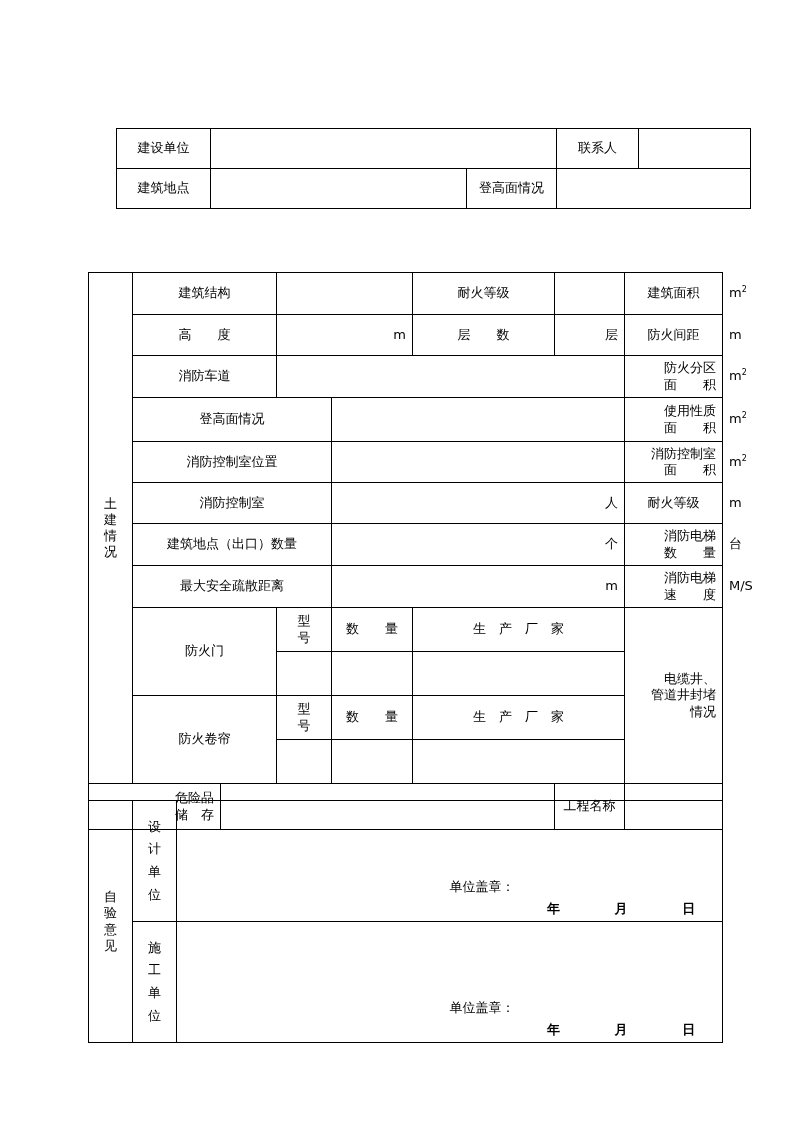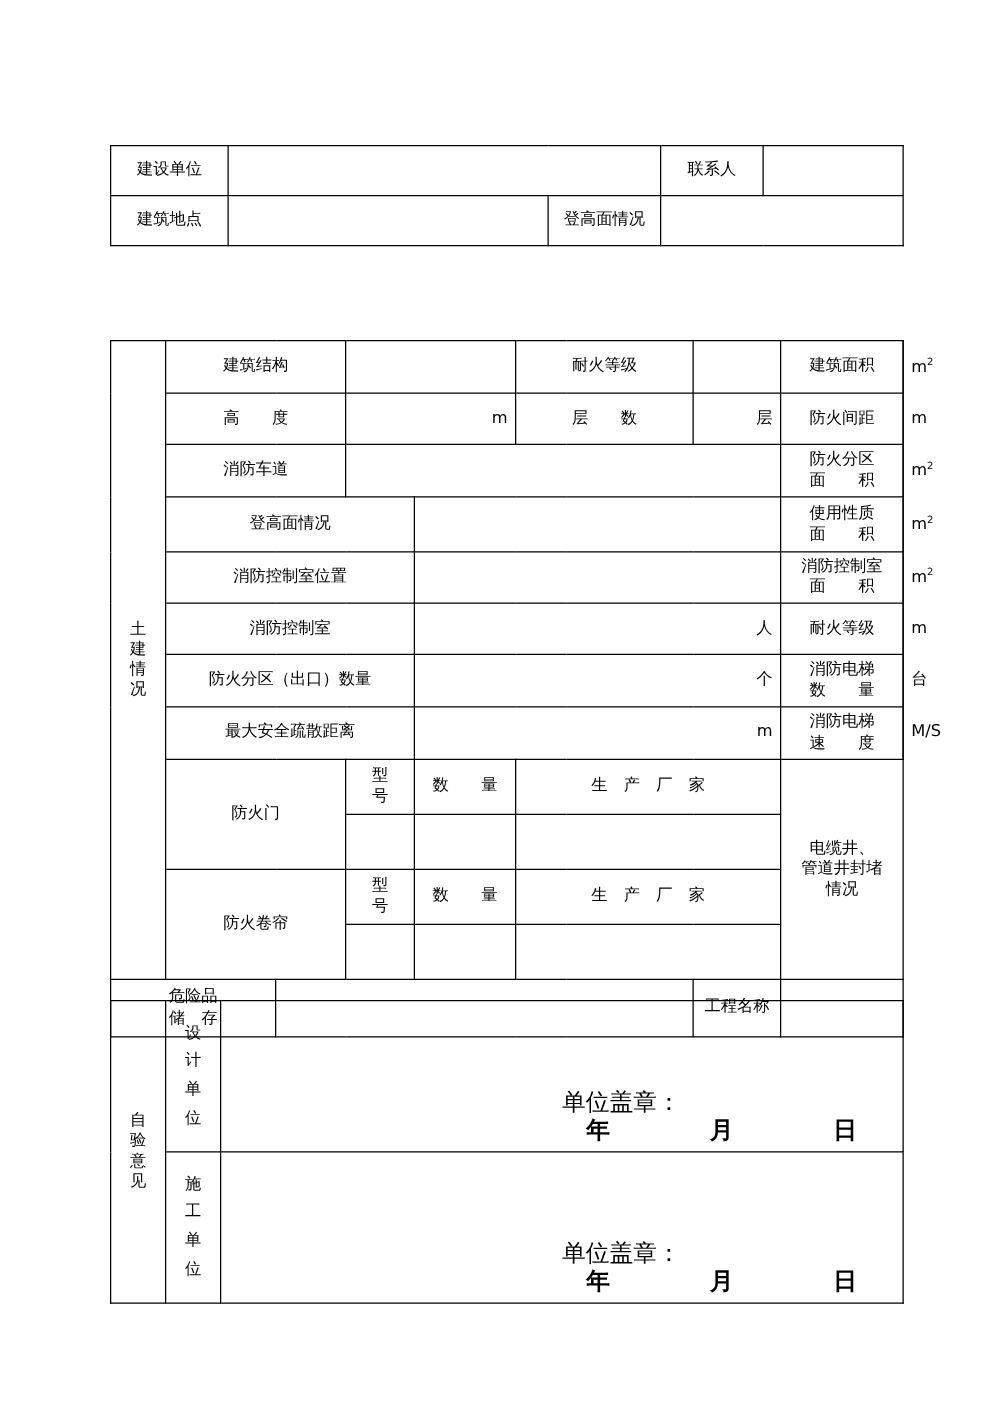--- a/index.html
+++ b/index.html
@@ -27,35 +27,35 @@
   
   .vlabel{
     text-align:center;
     font-size:13px;
     letter-spacing:0;
     line-height:2.15;
     padding:0;
   }
   .vlabel span{display:block;}
   .vcompact span{line-height:1.75;}
-  .twoline{text-align:center;line-height:1.45;}
+  .twoline{text-align:right;line-height:1.45;}
   .twoline span{display:block;}
   .seal{
     position:relative;height:100%;
-    font-size:19px;
+    font-size:13px;
   }
   .seal .sealtxt{position:absolute;left:50%;bottom:26px;}
   .seal .dateline{position:absolute;right:6px;bottom:4px;letter-spacing:1.6em;padding-left:1.6em;font-weight:bold;}
 </style>
 </head>
 <body>
 
 <div class="page">
 
-  <table class="form" style="top:116px;">
+  <table class="form" style="top:128px;margin-left:28px;">
     <colgroup>
       <col style="width:94px">
         <col style="width:256px">
       <col style="width:90px">
         <col style="width:82px">
         <col style="width:112px">
     </colgroup>
     <tbody>
       <tr style="height:40px">
         <td class="ctr">建设单位</td>
@@ -141,21 +141,21 @@
       </tr>
 
       <tr style="height:41px">
         <td colspan="3" class="ctr">消防控制室</td>
         <td colspan="4" class="rgt">人</td>
         <td class="ctr">耐火等级</td>
         <td class="rgt unit">m</td>
       </tr>
 
       <tr style="height:42px">
-        <td colspan="3" class="ctr">防火分区（出口）数量</td>
+        <td colspan="3" class="ctr">建筑地点（出口）数量</td>
         <td colspan="4" class="rgt">个</td>
         <td class="twoline">
           <span>消防电梯</span>
           <span>数　　量</span>
         </td>
         <td class="rgt">台</td>
       </tr>
 
       <tr style="height:42px">
         <td colspan="3" class="ctr">最大安全疏散距离</td>

